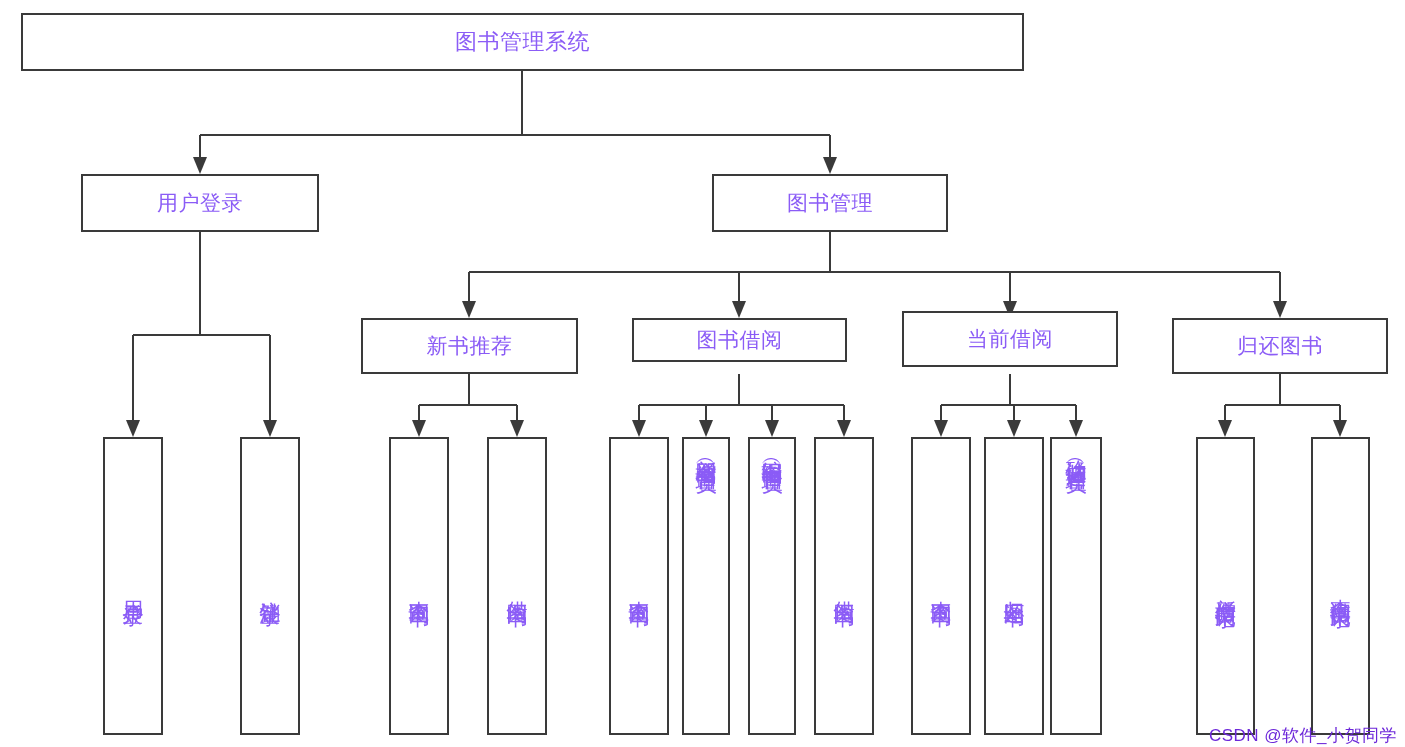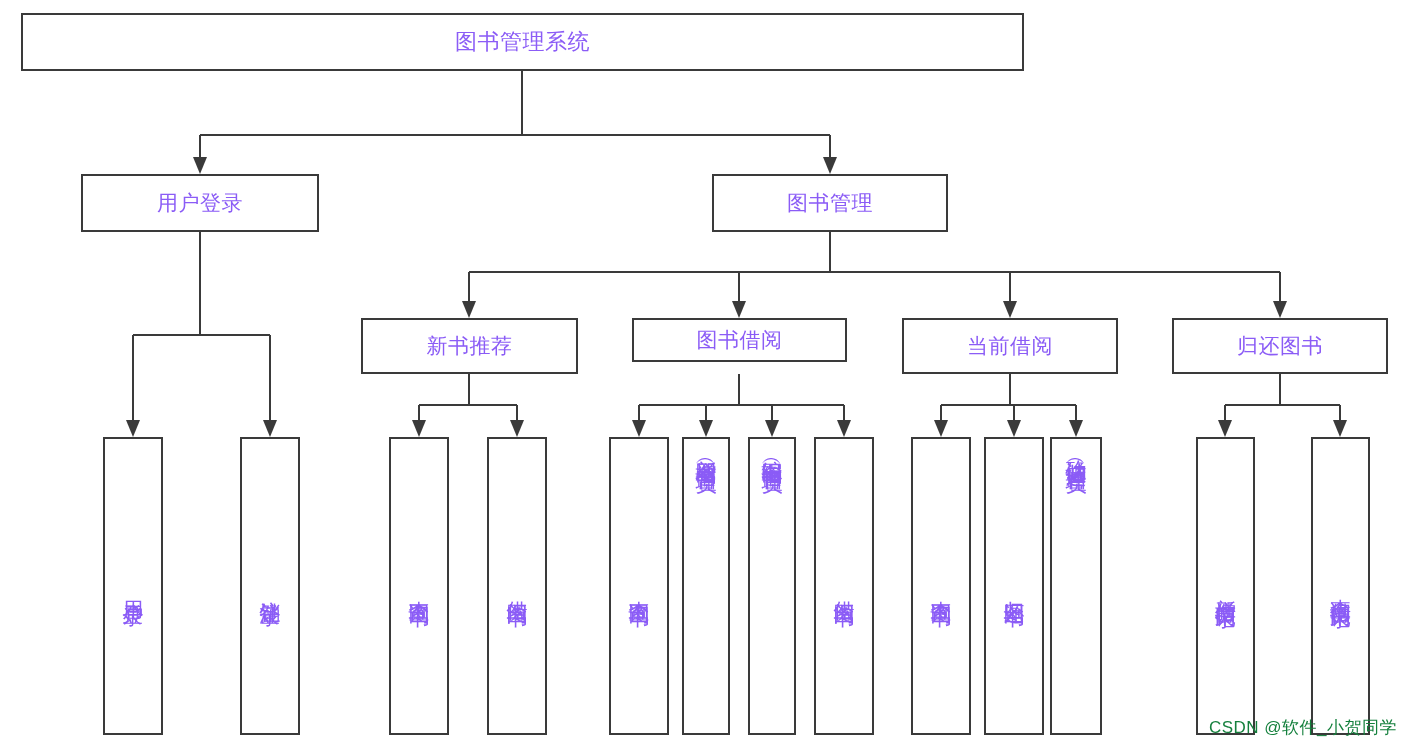--- a/index.html
+++ b/index.html
@@ -67,23 +67,23 @@
   .node-box.vert.center .node-label {
     margin-top: auto;
     margin-bottom: auto;
   }
   .node-box.vert.center {
     align-items: center;
   }
   #watermark {
     position: absolute;
     right: 8px;
-    bottom: 8px;
+    bottom: 0;
     font-size: 17px;
-    color: #15803d;
+    color: #6d28d9;
     letter-spacing: 0.5px;
     white-space: nowrap;
     user-select: none;
   }
 </style>
 </head>
 <body>
 
 <div id="diagram-root">
 
@@ -158,21 +158,21 @@
       </div>
       <div class="node-box horiz" style="left: 712px; top: 174px; width: 236px; height: 58px;">
         <span class="node-label">图书管理</span>
       </div>
       <div class="node-box horiz" style="left: 361px; top: 318px; width: 217px; height: 56px;">
         <span class="node-label">新书推荐</span>
       </div>
       <div class="node-box horiz" style="left: 632px; top: 318px; width: 215px; height: 44px;">
         <span class="node-label">图书借阅</span>
       </div>
-      <div class="node-box horiz" style="left: 902px; top: 318px; width: 216px; height: 56px;">
+      <div class="node-box horiz" style="left: 902px; top: 311px; width: 216px; height: 56px;">
         <span class="node-label">当前借阅</span>
       </div>
       <div class="node-box horiz" style="left: 1172px; top: 318px; width: 216px; height: 56px;">
         <span class="node-label">归还图书</span>
       </div>
       <div class="node-box vert center" style="left: 103px; top: 437px; width: 60px; height: 298px;">
         <span class="node-label">用户登录</span>
       </div>
       <div class="node-box vert center" style="left: 240px; top: 437px; width: 60px; height: 298px;">
         <span class="node-label">注销登录</span>

